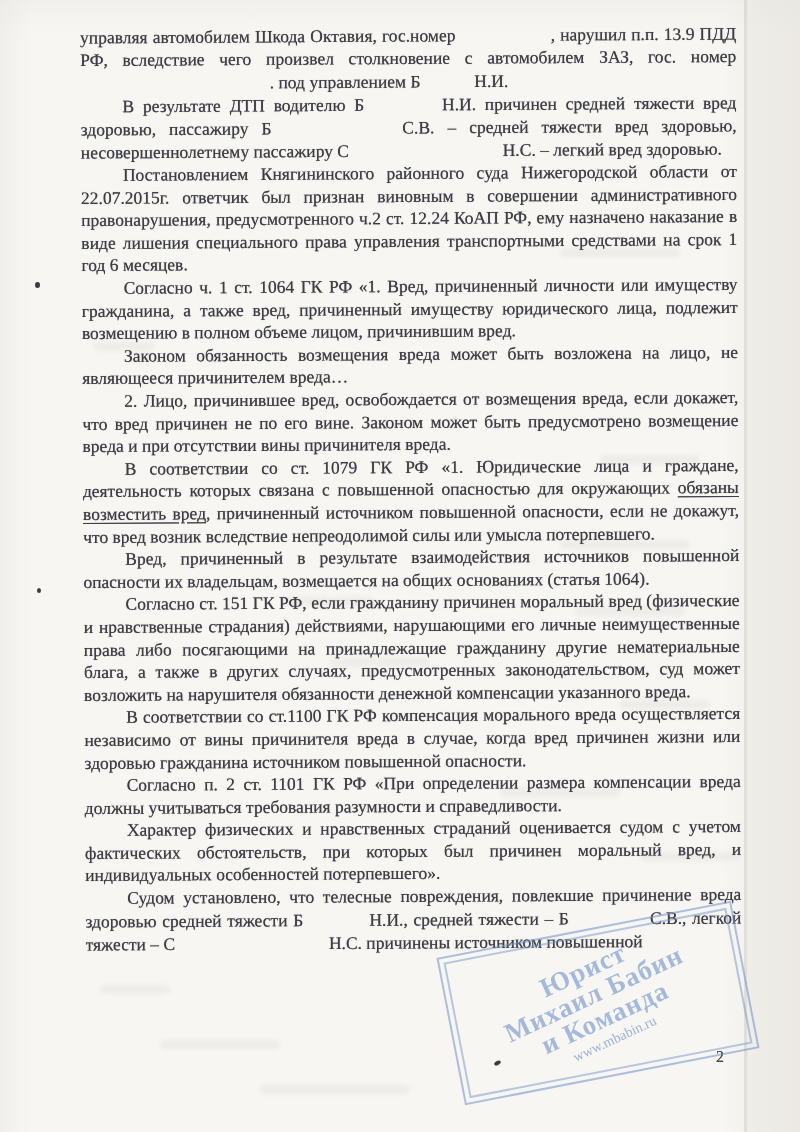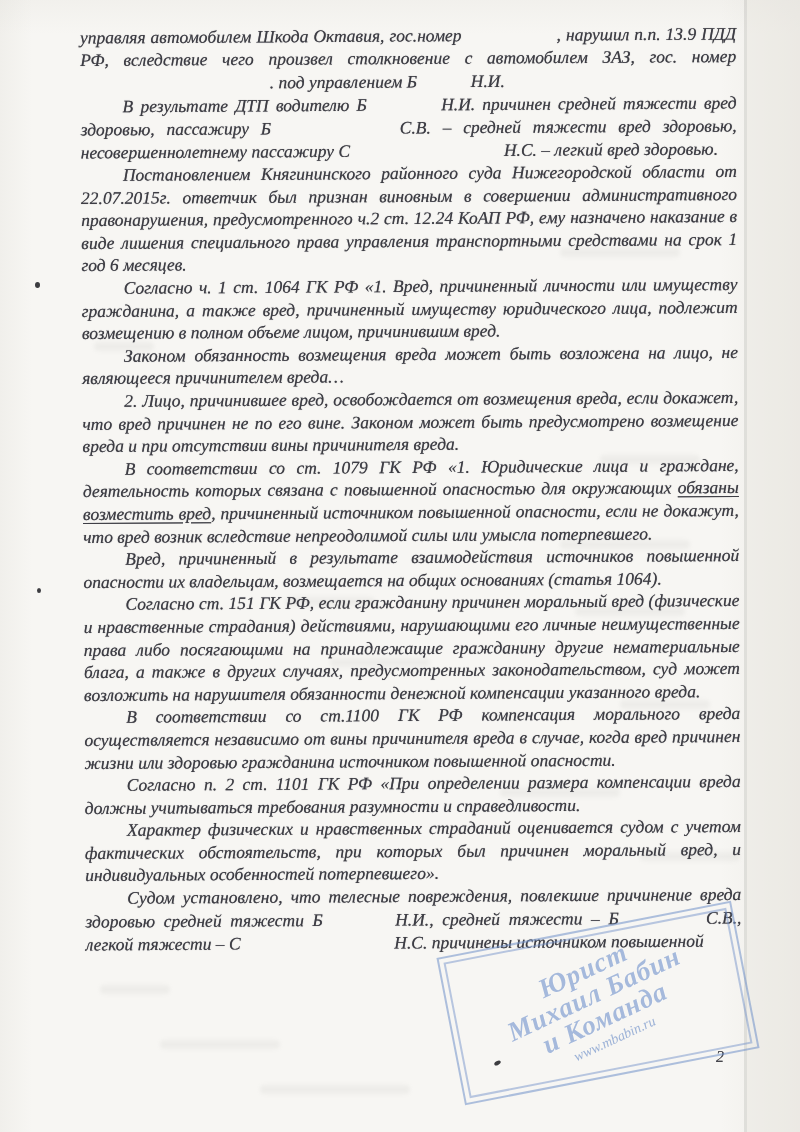--- a/index.html
+++ b/index.html
@@ -2,21 +2,20 @@
 <html><head>
 <meta charset="utf-8">
 <style>
   html,body { margin:0; padding:0; }
   .page {
     position:relative;
     width:800px; height:1132px;
     background:#f7f6f3;
     overflow:hidden;
     font-family:"Liberation Serif","DejaVu Serif",serif;
-    font-style:italic;
   }
   
   .page::before{
     content:""; position:absolute; inset:0;
     background:
       linear-gradient(90deg, rgba(210,208,200,0.18) 0%, rgba(255,255,255,0) 4%),
       linear-gradient(270deg, rgba(215,212,205,0.30) 0%, rgba(255,255,255,0) 10%),
       linear-gradient(180deg, rgba(220,218,210,0.20) 0%, rgba(255,255,255,0) 3%);
     pointer-events:none;
   }

